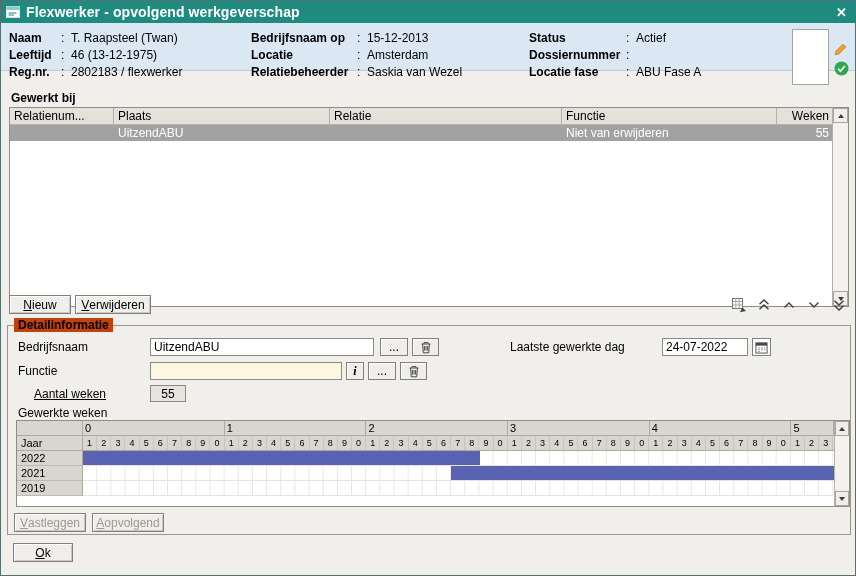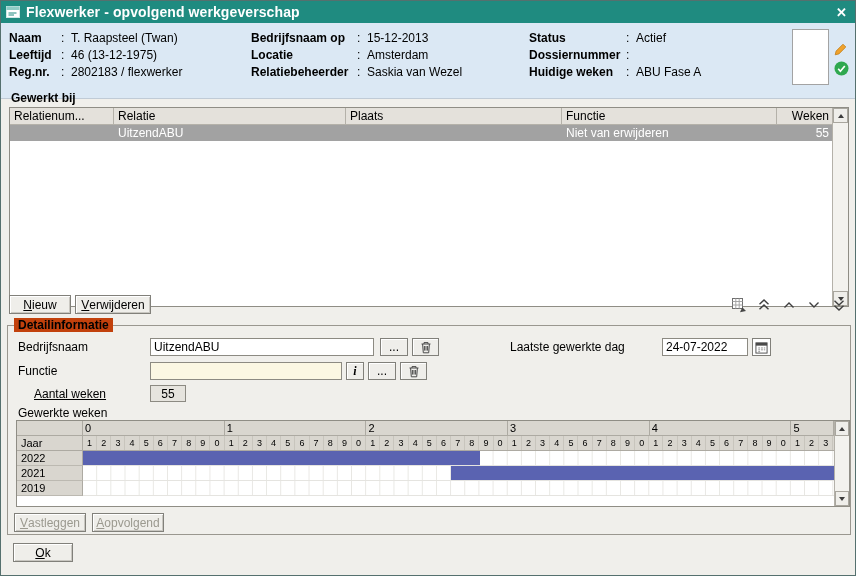--- a/index.html
+++ b/index.html
@@ -8,21 +8,21 @@
   .window { position:relative; width:856px; height:576px; background:#f0efeb;
             border:1px solid #55706e; overflow:hidden; font-size:12px; color:#000; }
 
   
   .titlebar { position:absolute; top:0; left:0; right:0; height:22px; background:#1f8b80;
               color:#fff; display:flex; align-items:center; gap:6px; padding:0 8px 0 5px; }
   .titlebar .title { flex:1; font-weight:bold; font-size:14px; letter-spacing:.1px; }
   .close-btn { font-weight:bold; font-size:13px; cursor:pointer; line-height:1; }
 
   
-  .header-panel { position:absolute; top:22px; left:0; right:0; height:76px;
+  .header-panel { position:absolute; top:22px; left:0; right:0; height:48px;
                   background:#dbe8f4; border-bottom:1px solid #c0cbd6; }
   .hcol { position:absolute; top:7px; display:grid; grid-template-columns:var(--lw) 10px auto;
           line-height:17px; white-space:nowrap; }
   .hcol.c1 { left:8px;  --lw:52px; }
   .hcol.c2 { left:250px; --lw:106px; }
   .hcol.c3 { left:528px; --lw:97px; }
   .hlabel { font-weight:bold; }
   .photo-box { position:absolute; top:6px; right:26px; width:37px; height:56px;
                background:#fff; border:1px solid #a3a3a3; }
   .marker-wrap { position:absolute; top:20px; right:8px; width:13px; height:13px; }
@@ -139,21 +139,21 @@
         <span>:</span>
         <span>Saskia van Wezel</span>
     </div>
     <div class="hcol c3">
       <span class="hlabel">Status</span>
         <span>:</span>
         <span>Actief</span>
       <span class="hlabel">Dossiernummer</span>
         <span>:</span>
         <span></span>
-      <span class="hlabel">Huidige weken</span>
+      <span class="hlabel">Locatie fase</span>
         <span>:</span>
         <span>ABU Fase A</span>
     </div>
     <div class="photo-box"></div>
     <span class="marker-wrap">
       <svg width="13" height="13" viewBox="0 0 13 13">
         <path d="M9 1.2l2.8 2.8-6.9 6.9L1.2 11.8l.9-3.7z" fill="#f0a22c" stroke="#c07e16" stroke-width="0.8"></path>
       </svg>
     </span>
     <span class="check-wrap">
@@ -162,22 +162,22 @@
         <path d="M4.2 7.8l2.2 2.4 4.4-5.2" stroke="#fff" stroke-width="1.7" fill="none"></path>
       </svg>
     </span>
   </div>
 
   <div class="gw-label">Gewerkt bij</div>
 
   <div class="gw-table">
     <div class="gw-head">
       <div class="hc c0">Relatienum...</div>
+      <div class="hc c2w">Plaats</div>
       <div class="hc c1w">Relatie</div>
-      <div class="hc c2w">Plaats</div>
       <div class="hc c3w">Functie</div>
       <div class="hc c4w">Weken</div>
     </div>
     <div class="gw-row-sel">
       <div class="c0"></div>
       <div class="c1w">UitzendABU</div>
       <div class="c2w"></div>
       <div class="c3w">Niet van erwijderen</div>
       <div class="c4w">55</div>
     </div>

